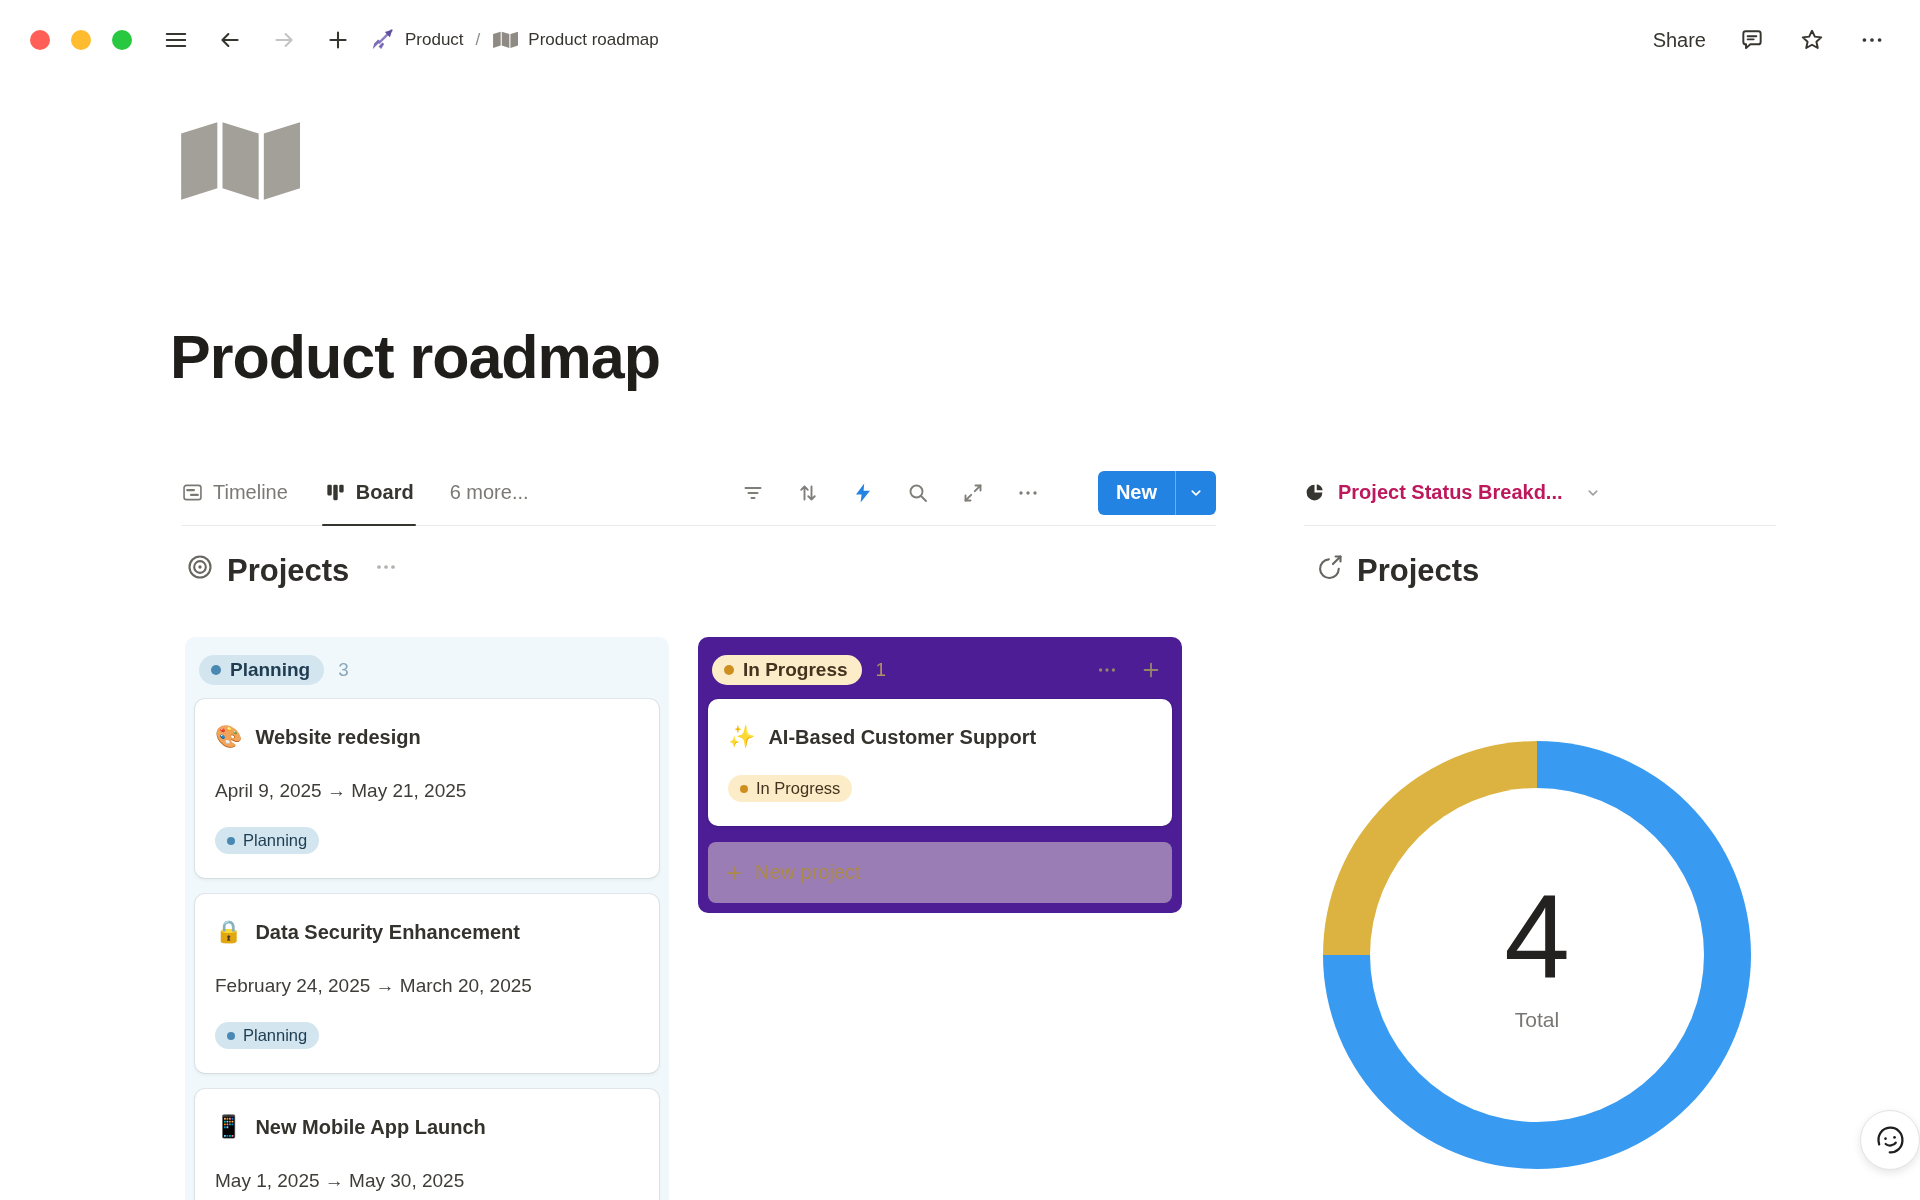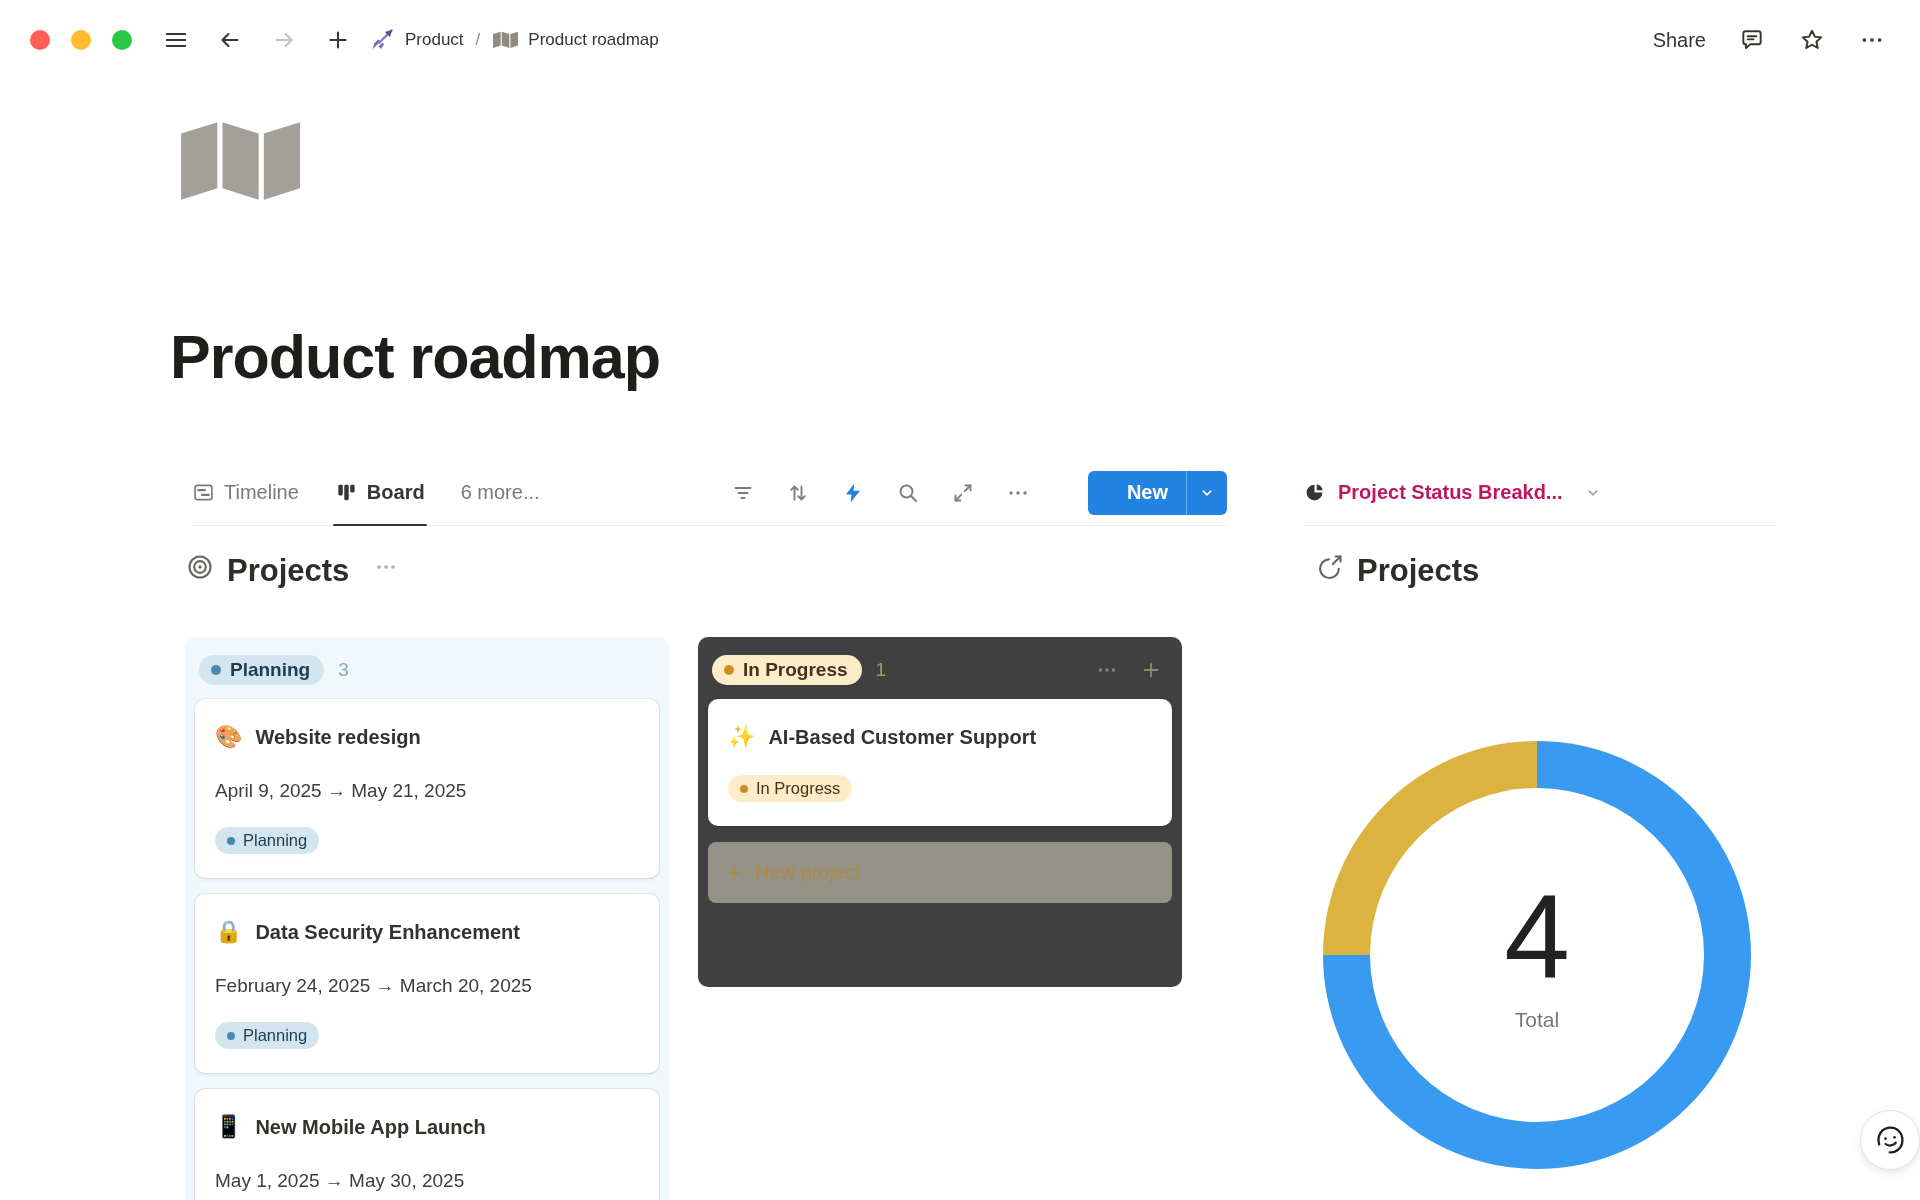--- a/index.html
+++ b/index.html
@@ -21,34 +21,34 @@
   .crumb-sep { color:#8f8d89; margin:0 2px; }
   .topbar-right { margin-left:auto; display:flex; align-items:center; gap:32px; }
   .share { font-size:20px; color:#37352f; cursor:pointer; }
 
   
   .page-icon { position:absolute; left:176px; top:118px; width:124px; height:92px; }
   .page-title { position:absolute; left:170px; top:322px; font-size:61px; font-weight:700;
     letter-spacing:-1px; color:#1f1e1b; }
 
   
-  .tabbar { position:absolute; left:192px; top:460px; width:1035px; height:66px;
+  .tabbar { position:absolute; left:181px; top:460px; width:1035px; height:66px;
     display:flex; align-items:center; border-bottom:1px solid #ececea; }
   .tabs { display:flex; align-items:center; gap:36px; height:100%; }
   .tab { display:flex; align-items:center; gap:9px; height:100%; font-size:20px; cursor:pointer; position:relative; }
   .tab svg { width:23px; height:23px; }
   .tab.inactive { color:#7b7974; font-weight:500; }
   .tab.active { color:#37352f; font-weight:700; }
   .tab.active::after { content:""; position:absolute; left:-2px; right:-2px; bottom:-1px; height:2.5px; background:#37352f; border-radius:1px; }
   .more-link { font-size:20px; color:#7b7974; cursor:pointer; }
   .tools { margin-left:auto; display:flex; align-items:center; gap:29px; color:#807e79; }
   .tool { width:26px; height:26px; display:flex; align-items:center; justify-content:center; cursor:pointer; }
   .tool svg { width:24px; height:24px; }
   .btn-new { display:flex; align-items:stretch; height:44px; margin-left:28px; background:#2383e2;
-    border-radius:6px; color:#fff; overflow:hidden; cursor:pointer;padding-left:21px; }
+    border-radius:6px; color:#fff; overflow:hidden; cursor:pointer; }
   .btn-new-main { display:flex; align-items:center; padding:0 18px; font-size:20px; font-weight:600; }
   .btn-new-div { width:1px; background:rgba(255,255,255,0.35); }
   .btn-new-chev { display:flex; align-items:center; padding:0 11px; }
   .btn-new-chev svg { width:18px; height:18px; }
 
   
   .panel-header { position:absolute; left:1304px; top:460px; width:472px; height:66px;
     display:flex; align-items:center; gap:13px; border-bottom:1px solid #ececea; cursor:pointer; }
   .panel-header .pie { width:21px; height:21px; }
   .panel-title { font-size:20px; font-weight:600; color:#be185d; }
@@ -57,21 +57,21 @@
   
   .section-title { position:absolute; top:553px; display:flex; align-items:flex-start; gap:13px;
     font-size:31px; font-weight:700; color:#2f2d29; }
   .st-left { left:186px; } .st-right { left:1316px; }
   .section-title svg { width:28px; height:28px; }
   .st-dots { width:26px; height:26px; color:#b3b1ad; margin-left:10px; cursor:pointer; }
 
   
   .column { position:absolute; top:637px; width:484px; border-radius:10px; padding:10px; }
   .col-planning { left:185px; height:620px; background:#f1f8fb; }
-  .col-progress { left:698px; height:350px; background:#404040; }
+  .col-progress { left:698px; height:276px; background:#4c1d95; }
   .col-header { display:flex; align-items:center; padding:8px 8px 14px 4px; }
   .group-pill { display:inline-flex; align-items:center; gap:9px; padding:4px 14px 4px 12px;
     border-radius:16px; font-size:19px; font-weight:600; cursor:pointer; }
   .col-planning .group-pill { background:#d3e5ef; color:#1f3c50; }
   .col-progress .group-pill { background:#fdecc8; color:#46321e; }
   .gdot { width:10px; height:10px; border-radius:50%; }
   .col-planning .gdot { background:#4a88b4; }
   .col-progress .gdot { background:#cf8f1f; }
   .col-count { margin-left:14px; font-size:19px; font-weight:500; }
   .col-planning .col-count { color:#8aa8bc; }

